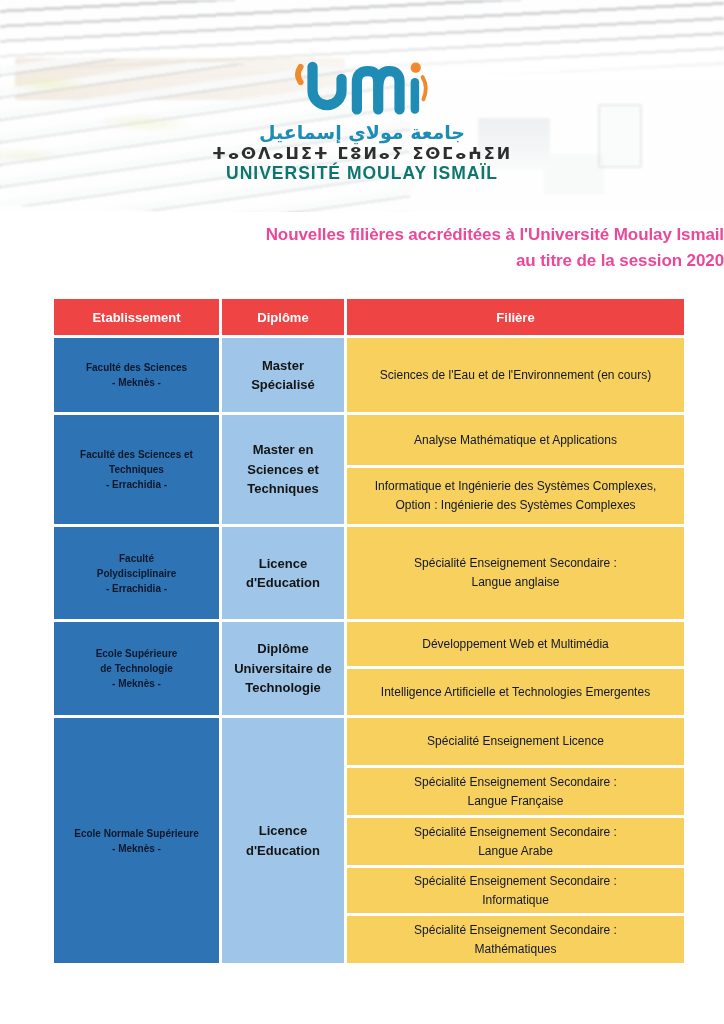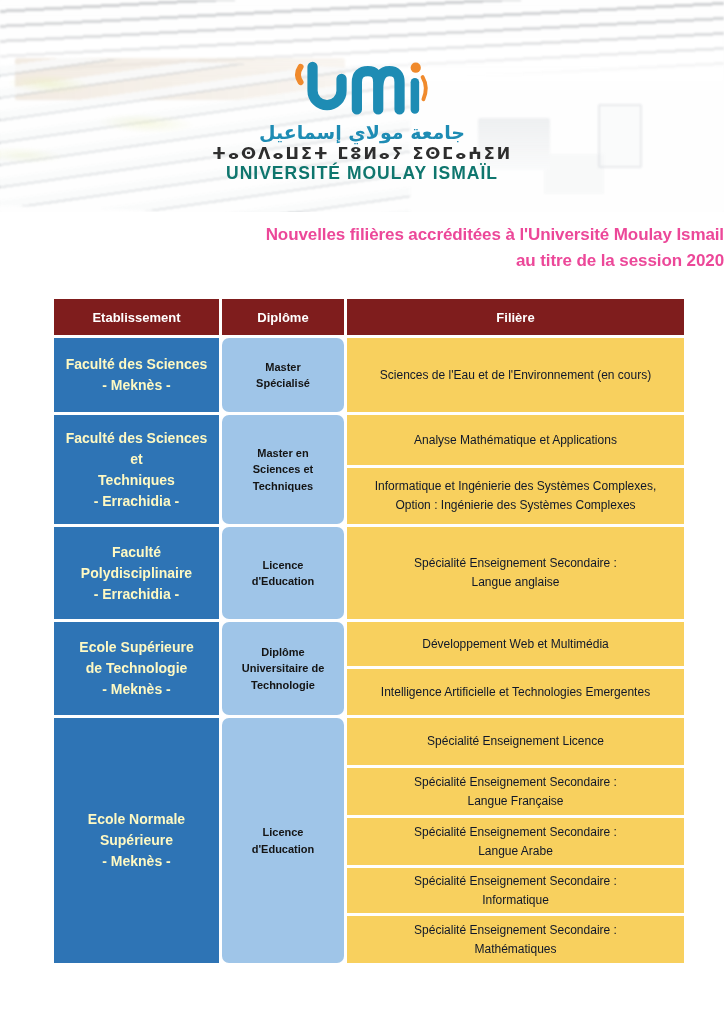--- a/index.html
+++ b/index.html
@@ -72,30 +72,30 @@
 
   
   table.grid {
     border-collapse: separate; border-spacing: 3px;
     margin: 23px 0 0 51px;
     width: 636px; table-layout: fixed;
   }
   col.c1 { width: 165px; } col.c2 { width: 122px; } col.c3 { width: 337px; }
   th, td { white-space: pre-line; text-align: center; vertical-align: middle; padding: 4px 8px; }
   th {
-    background: #7f1d1d; color: #ffffff;
+    background: #ef4444; color: #ffffff;
     font-size: 13px; font-weight: bold; height: 36px;
   }
   td.etab {
-    background: #2E74B5; color: #fef9c3;
-    font-size: 14px; font-weight: bold; line-height: 1.5;
+    background: #2E74B5; color: #0f172a;
+    font-size: 10px; font-weight: bold; line-height: 1.5;
   }
   td.dipl {
     background: #9FC5E8; color: #141414;
-    font-size: 11px; font-weight: bold; line-height: 1.5; border-radius: 7px;
+    font-size: 13px; font-weight: bold; line-height: 1.5;
   }
   td.fil {
     background: #F8D05E; color: #0f172a;
     font-size: 12px; font-weight: normal; line-height: 1.55;
   }
   tr.h74 { height: 74px; } tr.h50 { height: 50px; } tr.h56 { height: 56px; }
   tr.h72 { height: 92px; } tr.h44 { height: 44px; } tr.h46 { height: 46px; }
   tr.h47 { height: 47px; } tr.h45 { height: 45px; }
 </style>
 </head>

